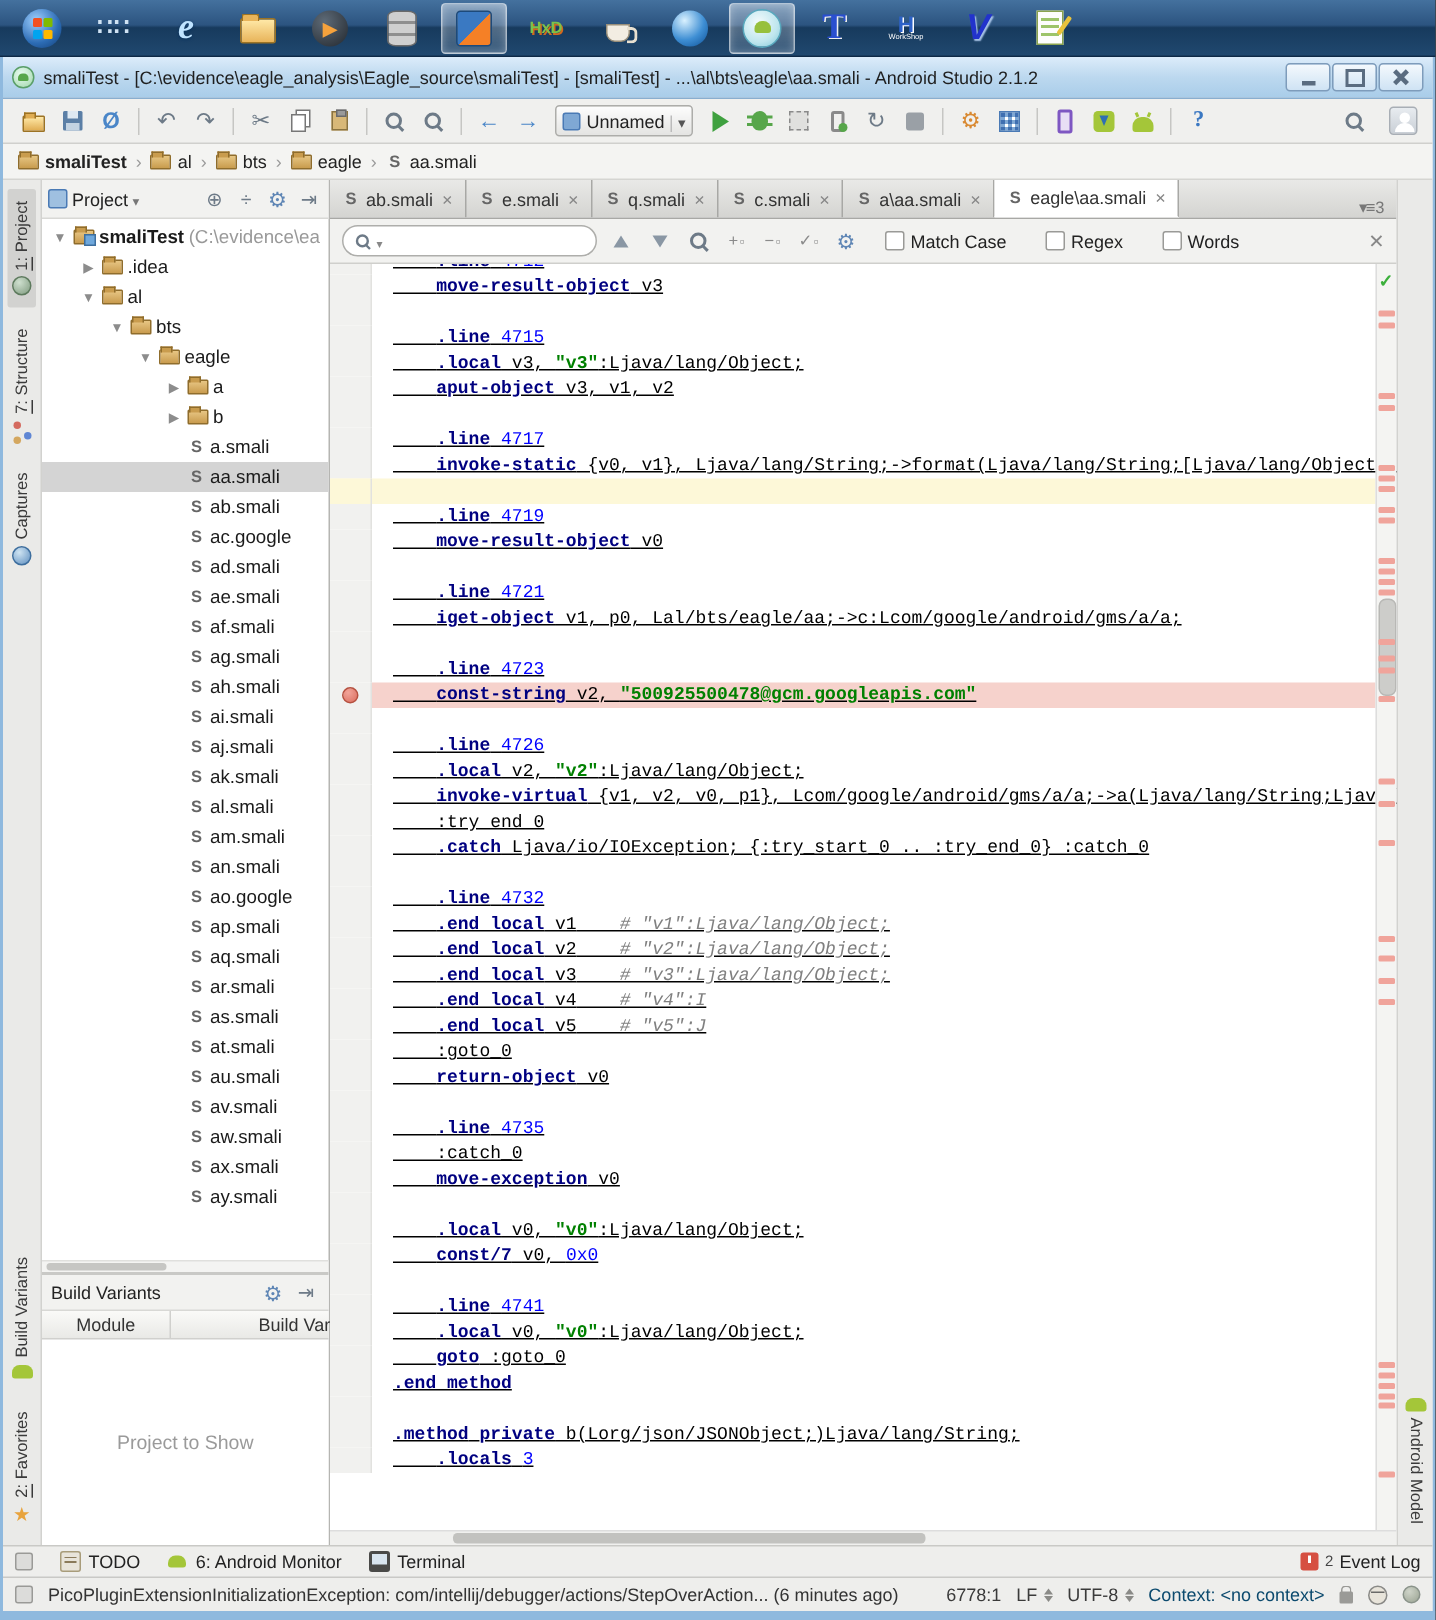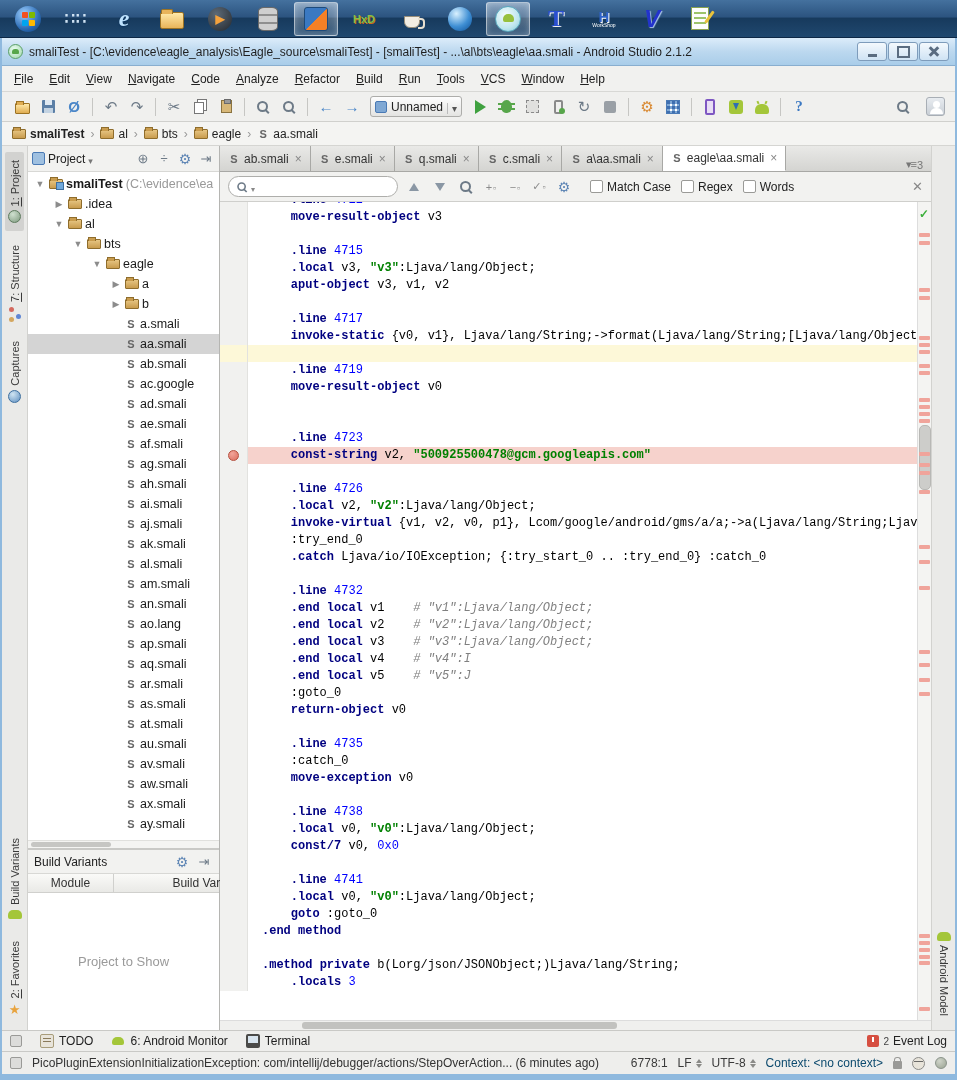--- a/index.html
+++ b/index.html
@@ -172,21 +172,21 @@
   .occ{font-size:11px;color:#8a8a8a;position:relative;width:18px;text-align:center;}
   .occ::after{content:"▫";margin-left:1px;font-size:9px;}
   .gear::before{content:"⚙";color:#5f86b5;font-size:14px;}
   .opt{display:flex;align-items:center;gap:4px;margin-left:10px;}
   .cb{width:13px;height:13px;background:#fff;border:1px solid #9a9a97;border-radius:2px;display:inline-block;}
   .ol{font-size:12px;color:#222;}
   .sb-close{margin-left:auto;color:#888;font-size:13px;}
   .sb-close::before{content:"✕";}
   
   .codewrap{flex:1;position:relative;overflow:hidden;min-height:0;}
-  .code{position:absolute;left:0;top:-10px;right:14px;font-family:"Liberation Mono",monospace;font-size:12px;line-height:17px;}
+  .code{position:absolute;left:0;top:-10px;right:14px;font-family:"Liberation Mono",monospace;font-size:12px;line-height:17px;text-decoration:underline;}
   .cl{display:flex;height:17px;white-space:pre;}
   .cl .gut{width:28px;flex:none;background:#f1f1ef;border-right:1px solid #e2e2df;position:relative;}
   .cl.hy{background:#fdf8d8;}
   .cl.hy .gut{background:#fdf8d8;}
   .cl.hp .ct{background:#f6d2cc;flex:1;}
   .bp{position:absolute;left:8px;top:3px;width:11px;height:11px;border-radius:50%;background:radial-gradient(circle at 35% 30%,#f2a59a,#db6e5f);border:1px solid #b5503f;}
   .ct{padding-left:14px;}
   .ct .kw{color:#000080;font-weight:bold;}
   .ct .num{color:#0000ff;}
   .ct .str{color:#008000;font-weight:bold;}
@@ -287,35 +287,20 @@
   <div class="appframe">
     <div class="titlebar">
       <span class="title-ic"></span>
       <span class="title-tx">smaliTest - [C:\evidence\eagle_analysis\Eagle_source\smaliTest] - [smaliTest] - ...\al\bts\eagle\aa.smali - Android Studio 2.1.2</span>
       <span class="wbtns">
         <span class="wbtn min"></span>
         <span class="wbtn max"></span>
         <span class="wbtn cls"></span>
       </span>
     </div>
-    <div class="menubar">
-        <div class="menu-item fl">File</div>
-        <div class="menu-item fl">Edit</div>
-        <div class="menu-item fl">View</div>
-        <div class="menu-item fl">Navigate</div>
-        <div class="menu-item fl">Code</div>
-        <div class="menu-item fl">Analyze</div>
-        <div class="menu-item fl">Refactor</div>
-        <div class="menu-item fl">Build</div>
-        <div class="menu-item fl">Run</div>
-        <div class="menu-item fl">Tools</div>
-        <div class="menu-item fl">VCS</div>
-        <div class="menu-item fl">Window</div>
-        <div class="menu-item fl">Help</div>
-      </div>
     <div class="toolbar">
       <div class="tb-left">
           <span class="tbtn">
             <span class="i-folder g"></span>
           </span>
           <span class="tbtn">
             <span class="i-save g"></span>
           </span>
           <span class="tbtn">
             <span class="c-sync g">Ø</span>
@@ -577,21 +562,21 @@
               <span class="tlb">am.smali</span>
             </div>
             <div class="trow" style="padding-left: 82px;">
               <span class="arr "></span>
               <span class="s-badge">S</span>
               <span class="tlb">an.smali</span>
             </div>
             <div class="trow" style="padding-left: 82px;">
               <span class="arr "></span>
               <span class="s-badge">S</span>
-              <span class="tlb">ao.lang</span>
+              <span class="tlb">ao.google</span>
             </div>
             <div class="trow" style="padding-left: 82px;">
               <span class="arr "></span>
               <span class="s-badge">S</span>
               <span class="tlb">ap.smali</span>
             </div>
             <div class="trow" style="padding-left: 82px;">
               <span class="arr "></span>
               <span class="s-badge">S</span>
               <span class="tlb">aq.smali</span>
@@ -702,21 +687,21 @@
           </div>
           <span class="sb-btn sb-up"></span>
           <span class="sb-btn sb-dn"></span>
           <span class="sb-btn">
               <span class="i-mag"></span>
             </span>
           <span class="occ">+</span>
           <span class="occ">−</span>
           <span class="occ">✓</span>
           <span class="sb-btn gear"></span>
-          <span class="optwrap" style="display:flex;">
+          <span class="optwrap" style="display:flex;gap:16px;">
               <label class="opt">
                 <span class="cb"></span>
                 <span class="ol">Match Case</span>
               </label>
               <label class="opt">
                 <span class="cb"></span>
                 <span class="ol">Regex</span>
               </label>
               <label class="opt">
                 <span class="cb"></span>
@@ -733,20 +718,22 @@
               <div class="cl"><span class="gut"></span><span class="ct"><span class="pl">    </span><span class="kw">.line</span><span class="pl"> </span><span class="num">4715</span></span></div>
               <div class="cl"><span class="gut"></span><span class="ct"><span class="pl">    </span><span class="kw">.local</span><span class="pl"> v3, </span><span class="str">"v3"</span><span class="pl">:Ljava/lang/Object;</span></span></div>
               <div class="cl"><span class="gut"></span><span class="ct"><span class="pl">    </span><span class="kw">aput-object</span><span class="pl"> v3, v1, v2</span></span></div>
               <div class="cl"><span class="gut"></span><span class="ct"></span></div>
               <div class="cl"><span class="gut"></span><span class="ct"><span class="pl">    </span><span class="kw">.line</span><span class="pl"> </span><span class="num">4717</span></span></div>
               <div class="cl"><span class="gut"></span><span class="ct"><span class="pl">    </span><span class="kw">invoke-static</span><span class="pl"> {v0, v1}, Ljava/lang/String;-&gt;format(Ljava/lang/String;[Ljava/lang/Object;)Ljava/lang/String;</span></span></div>
               <div class="cl hy"><span class="gut"></span><span class="ct"></span></div>
               <div class="cl"><span class="gut"></span><span class="ct"><span class="pl">    </span><span class="kw">.line</span><span class="pl"> </span><span class="num">4719</span></span></div>
               <div class="cl"><span class="gut"></span><span class="ct"><span class="pl">    </span><span class="kw">move-result-object</span><span class="pl"> v0</span></span></div>
               <div class="cl"><span class="gut"></span><span class="ct"></span></div>
+              <div class="cl"><span class="gut"></span><span class="ct"><span class="pl">    </span><span class="kw">.line</span><span class="pl"> </span><span class="num">4721</span></span></div>
+              <div class="cl"><span class="gut"></span><span class="ct"><span class="pl">    </span><span class="kw">iget-object</span><span class="pl"> v1, p0, Lal/bts/eagle/aa;-&gt;c:Lcom/google/android/gms/a/a;</span></span></div>
               <div class="cl"><span class="gut"></span><span class="ct"></span></div>
               <div class="cl"><span class="gut"></span><span class="ct"><span class="pl">    </span><span class="kw">.line</span><span class="pl"> </span><span class="num">4723</span></span></div>
               <div class="cl hp"><span class="gut"><span class="bp"></span></span><span class="ct"><span class="pl">    </span><span class="kw">const-string</span><span class="pl"> v2, </span><span class="str">"500925500478@gcm.googleapis.com"</span></span></div>
               <div class="cl"><span class="gut"></span><span class="ct"></span></div>
               <div class="cl"><span class="gut"></span><span class="ct"><span class="pl">    </span><span class="kw">.line</span><span class="pl"> </span><span class="num">4726</span></span></div>
               <div class="cl"><span class="gut"></span><span class="ct"><span class="pl">    </span><span class="kw">.local</span><span class="pl"> v2, </span><span class="str">"v2"</span><span class="pl">:Ljava/lang/Object;</span></span></div>
               <div class="cl"><span class="gut"></span><span class="ct"><span class="pl">    </span><span class="kw">invoke-virtual</span><span class="pl"> {v1, v2, v0, p1}, Lcom/google/android/gms/a/a;-&gt;a(Ljava/lang/String;Ljava/lang/String;Ljava/lang/String;)V</span></span></div>
               <div class="cl"><span class="gut"></span><span class="ct"><span class="pl">    :try_end_0</span></span></div>
               <div class="cl"><span class="gut"></span><span class="ct"><span class="pl">    </span><span class="kw">.catch</span><span class="pl"> Ljava/io/IOException; {:try_start_0 .. :try_end_0} :catch_0</span></span></div>
               <div class="cl"><span class="gut"></span><span class="ct"></span></div>
@@ -756,21 +743,20 @@
               <div class="cl"><span class="gut"></span><span class="ct"><span class="pl">    </span><span class="kw">.end local</span><span class="pl"> v3</span><span class="cmt">    # "v3":Ljava/lang/Object;</span></span></div>
               <div class="cl"><span class="gut"></span><span class="ct"><span class="pl">    </span><span class="kw">.end local</span><span class="pl"> v4</span><span class="cmt">    # "v4":I</span></span></div>
               <div class="cl"><span class="gut"></span><span class="ct"><span class="pl">    </span><span class="kw">.end local</span><span class="pl"> v5</span><span class="cmt">    # "v5":J</span></span></div>
               <div class="cl"><span class="gut"></span><span class="ct"><span class="pl">    :goto_0</span></span></div>
               <div class="cl"><span class="gut"></span><span class="ct"><span class="pl">    </span><span class="kw">return-object</span><span class="pl"> v0</span></span></div>
               <div class="cl"><span class="gut"></span><span class="ct"></span></div>
               <div class="cl"><span class="gut"></span><span class="ct"><span class="pl">    </span><span class="kw">.line</span><span class="pl"> </span><span class="num">4735</span></span></div>
               <div class="cl"><span class="gut"></span><span class="ct"><span class="pl">    :catch_0</span></span></div>
               <div class="cl"><span class="gut"></span><span class="ct"><span class="pl">    </span><span class="kw">move-exception</span><span class="pl"> v0</span></span></div>
               <div class="cl"><span class="gut"></span><span class="ct"></span></div>
-              <div class="cl"><span class="gut"></span><span class="ct"><span class="pl">    </span><span class="kw">.line</span><span class="pl"> </span><span class="num">4738</span></span></div>
               <div class="cl"><span class="gut"></span><span class="ct"><span class="pl">    </span><span class="kw">.local</span><span class="pl"> v0, </span><span class="str">"v0"</span><span class="pl">:Ljava/lang/Object;</span></span></div>
               <div class="cl"><span class="gut"></span><span class="ct"><span class="pl">    </span><span class="kw">const/7</span><span class="pl"> v0, </span><span class="num">0x0</span></span></div>
               <div class="cl"><span class="gut"></span><span class="ct"></span></div>
               <div class="cl"><span class="gut"></span><span class="ct"><span class="pl">    </span><span class="kw">.line</span><span class="pl"> </span><span class="num">4741</span></span></div>
               <div class="cl"><span class="gut"></span><span class="ct"><span class="pl">    </span><span class="kw">.local</span><span class="pl"> v0, </span><span class="str">"v0"</span><span class="pl">:Ljava/lang/Object;</span></span></div>
               <div class="cl"><span class="gut"></span><span class="ct"><span class="pl">    </span><span class="kw">goto</span><span class="pl"> :goto_0</span></span></div>
               <div class="cl"><span class="gut"></span><span class="ct"><span class="kw">.end method</span></span></div>
               <div class="cl"><span class="gut"></span><span class="ct"></span></div>
               <div class="cl"><span class="gut"></span><span class="ct"><span class="kw">.method</span><span class="pl"> </span><span class="kw">private</span><span class="pl"> b(Lorg/json/JSONObject;)Ljava/lang/String;</span></span></div>
               <div class="cl"><span class="gut"></span><span class="ct"><span class="pl">    </span><span class="kw">.locals</span><span class="pl"> </span><span class="num">3</span></span></div>

